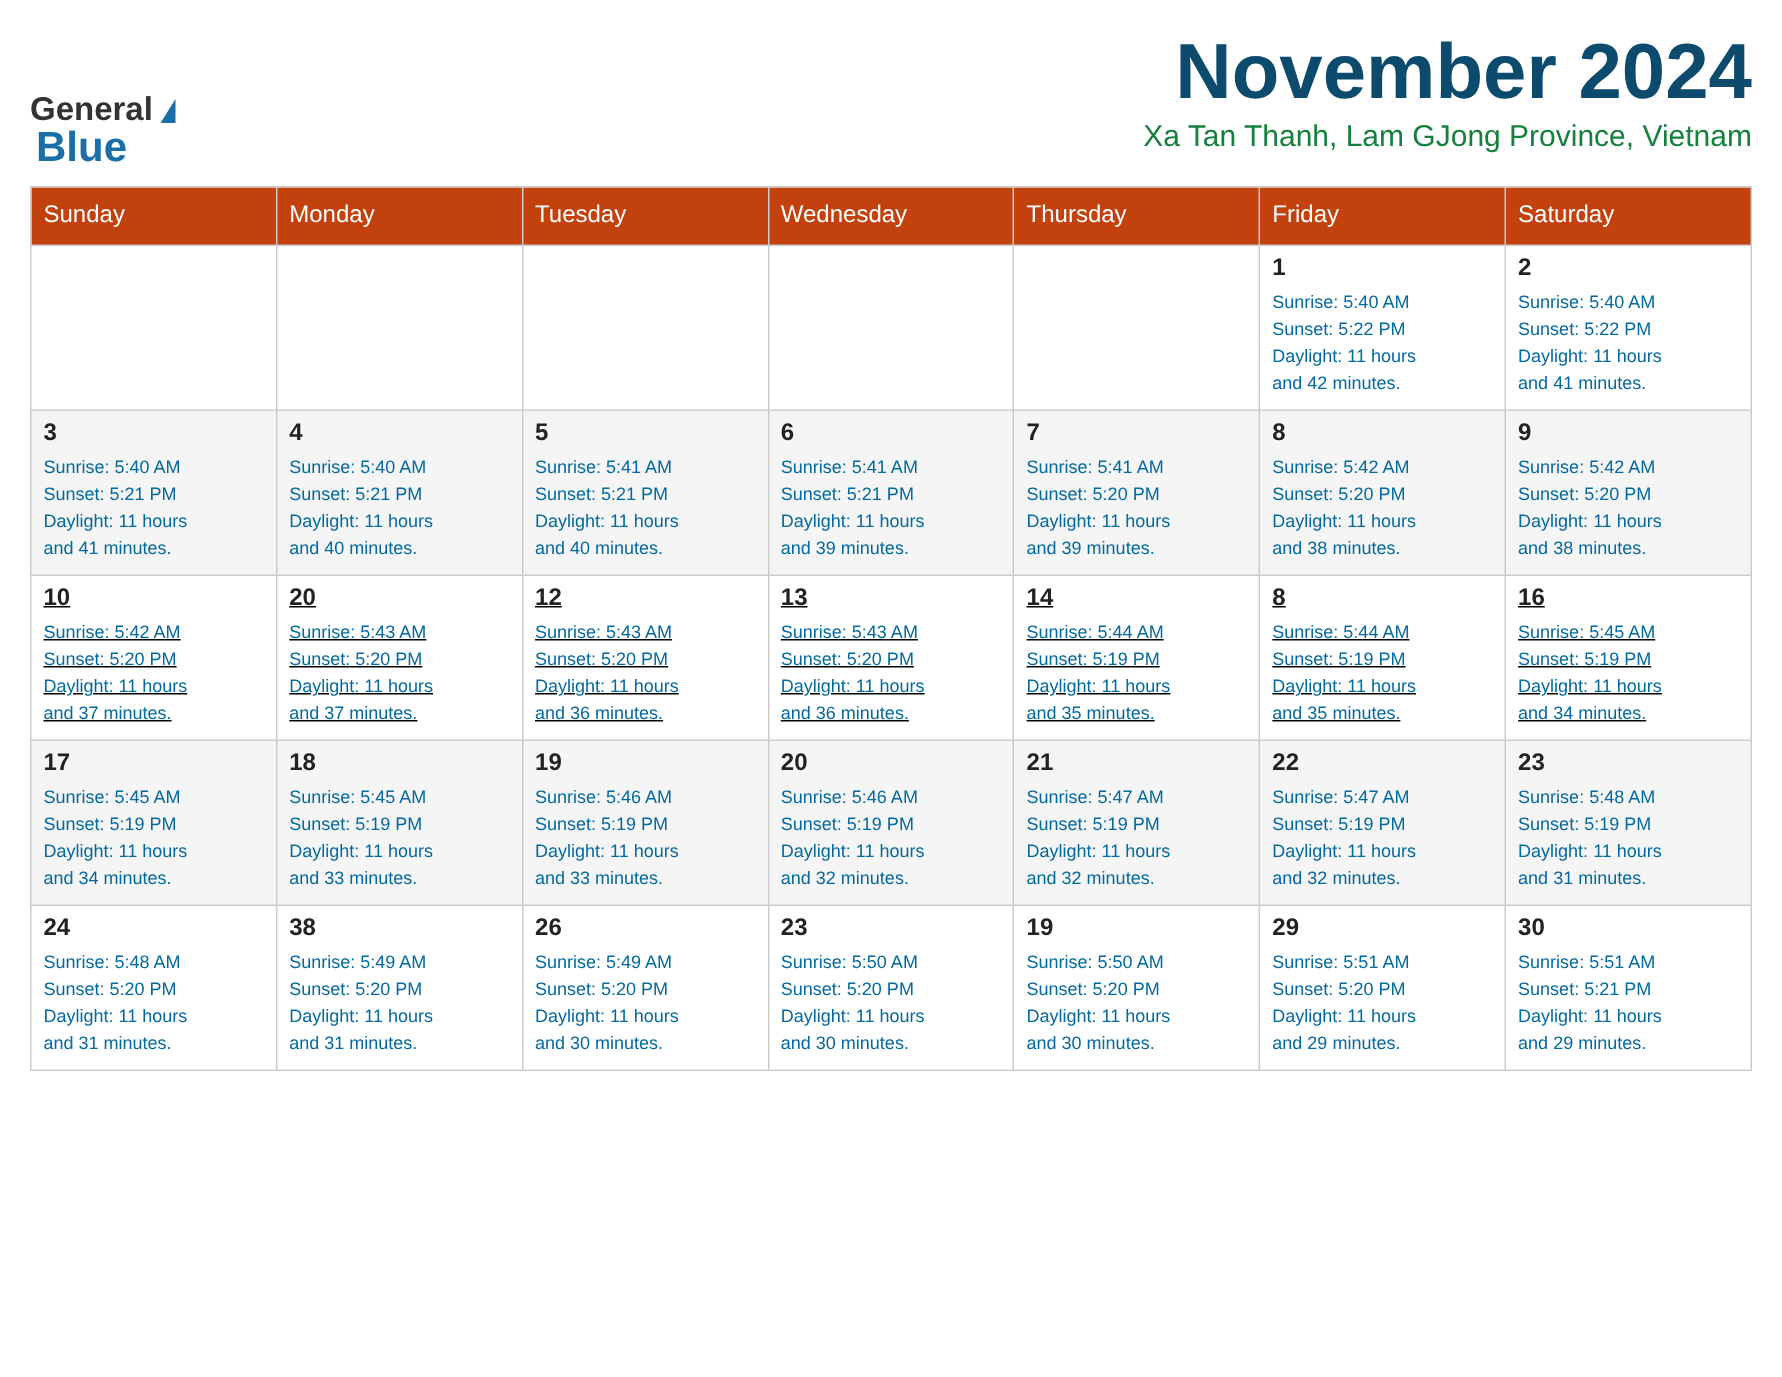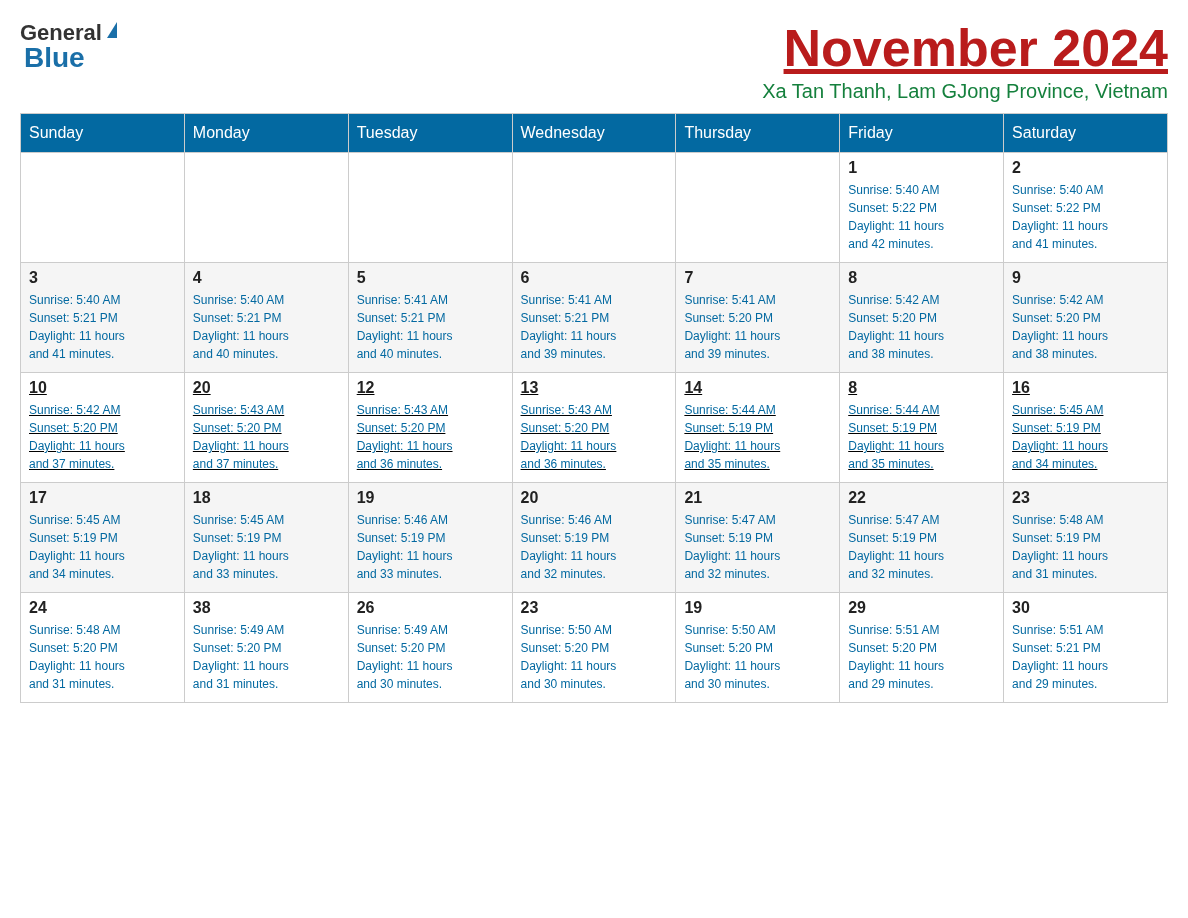--- a/index.html
+++ b/index.html
@@ -30,36 +30,35 @@
       font-size: 28px;
       font-weight: bold;
       color: #1a6fa8;
     }
     .title-section {
       text-align: right;
     }
     .month-title {
       font-size: 52px;
       font-weight: bold;
-      color: #b91c1c;
+      color: #0c4a6e;
       line-height: 1.1;
-      text-decoration: underline;
     }
     .location-title {
       font-size: 20px;
       color: #15803d;
       margin-top: 3px;
     }
     .calendar {
       width: 100%;
       border-collapse: collapse;
       margin-top: 10px;
     }
     .calendar th {
-      background-color: #0369a1;
+      background-color: #c2410c;
       color: #fff;
       font-size: 16px;
       font-weight: normal;
       padding: 10px 8px;
       text-align: left;
       border: 1px solid #ccc;
     }
     .calendar td {
       vertical-align: top;
       padding: 6px 8px;
@@ -93,21 +92,21 @@
     .row-week3 td { background-color: #fff; text-decoration: underline; }
     .row-week4 td { background-color: #f0f0f0; }
     .row-week5 td { background-color: #fff; }
   </style>
 </head>
 <body>
 
 <div class="header">
   <div class="logo">
     <div style="display:flex; flex-direction:column; align-items:flex-start;">
-      <div style="display:flex; gap:2px;">
+      <div style="display:flex; align-items:center; gap:2px;margin-top:40px;">
         <span class="logo-text-general">General</span>
         <div style="display:flex; flex-direction:column; align-items:center; margin-left:3px; margin-top:2px;">
           <div style="width:0; height:0; border-left:10px solid transparent; border-right:0px solid transparent; border-bottom:16px solid #1a6fa8;"></div>
         </div>
       </div>
       <span class="logo-text-blue" style="margin-top:-4px; margin-left:4px;">Blue</span>
     </div>
   </div>
   <div class="title-section">
     <div class="month-title">November 2024</div>

